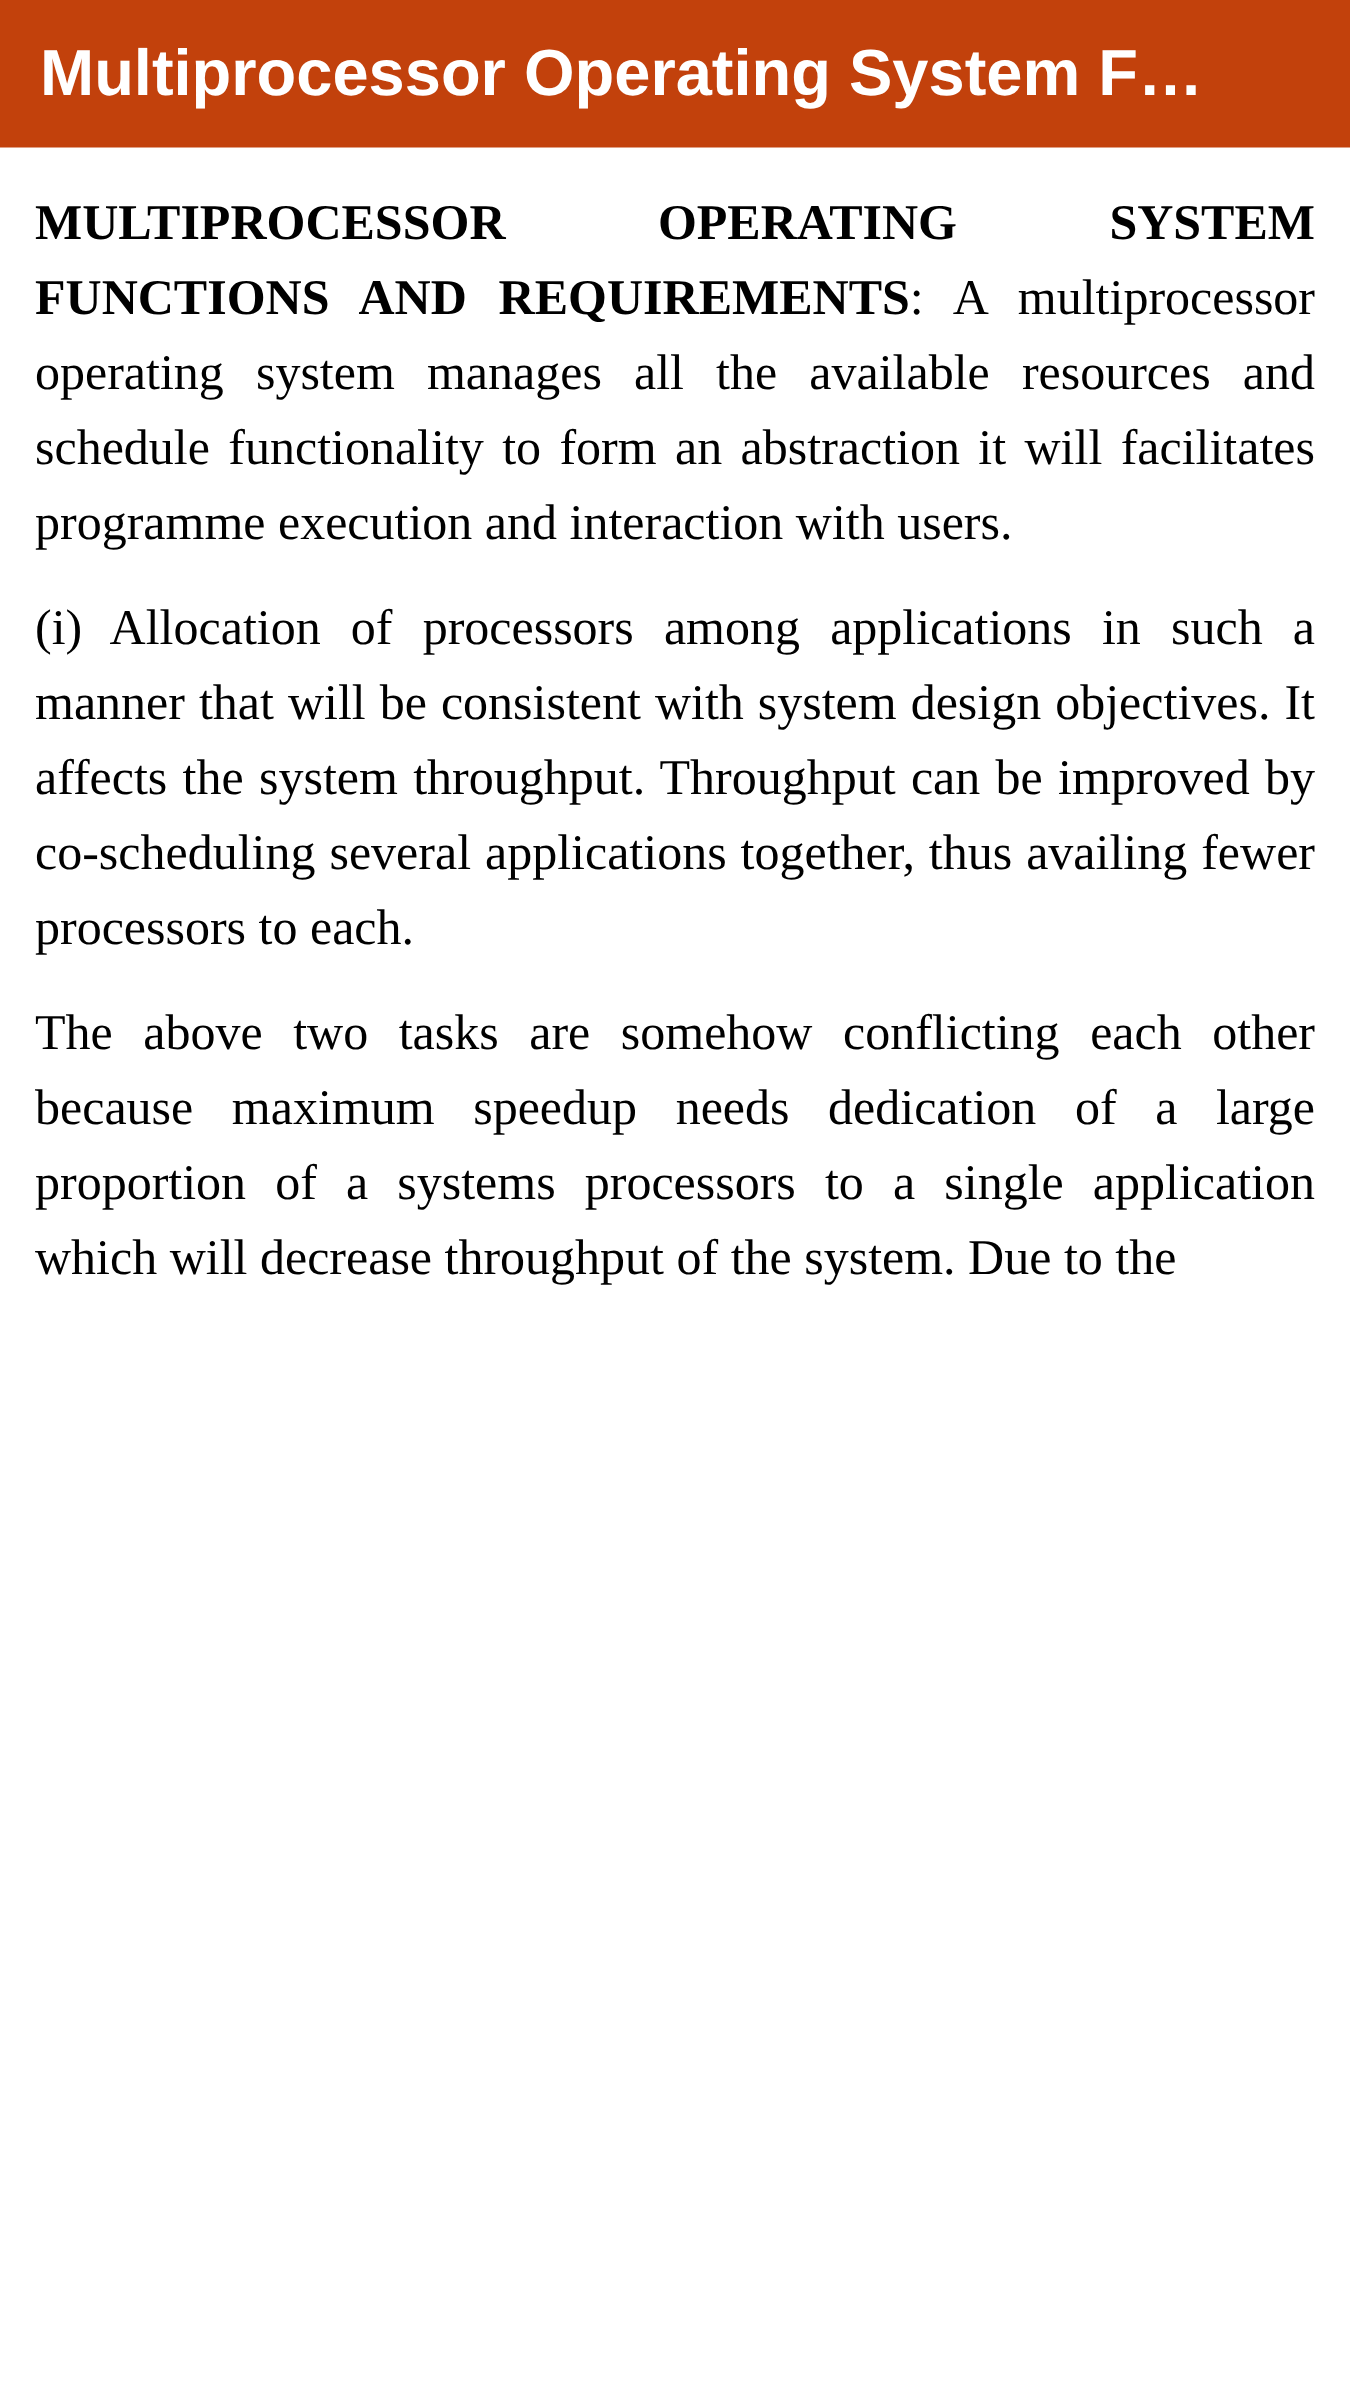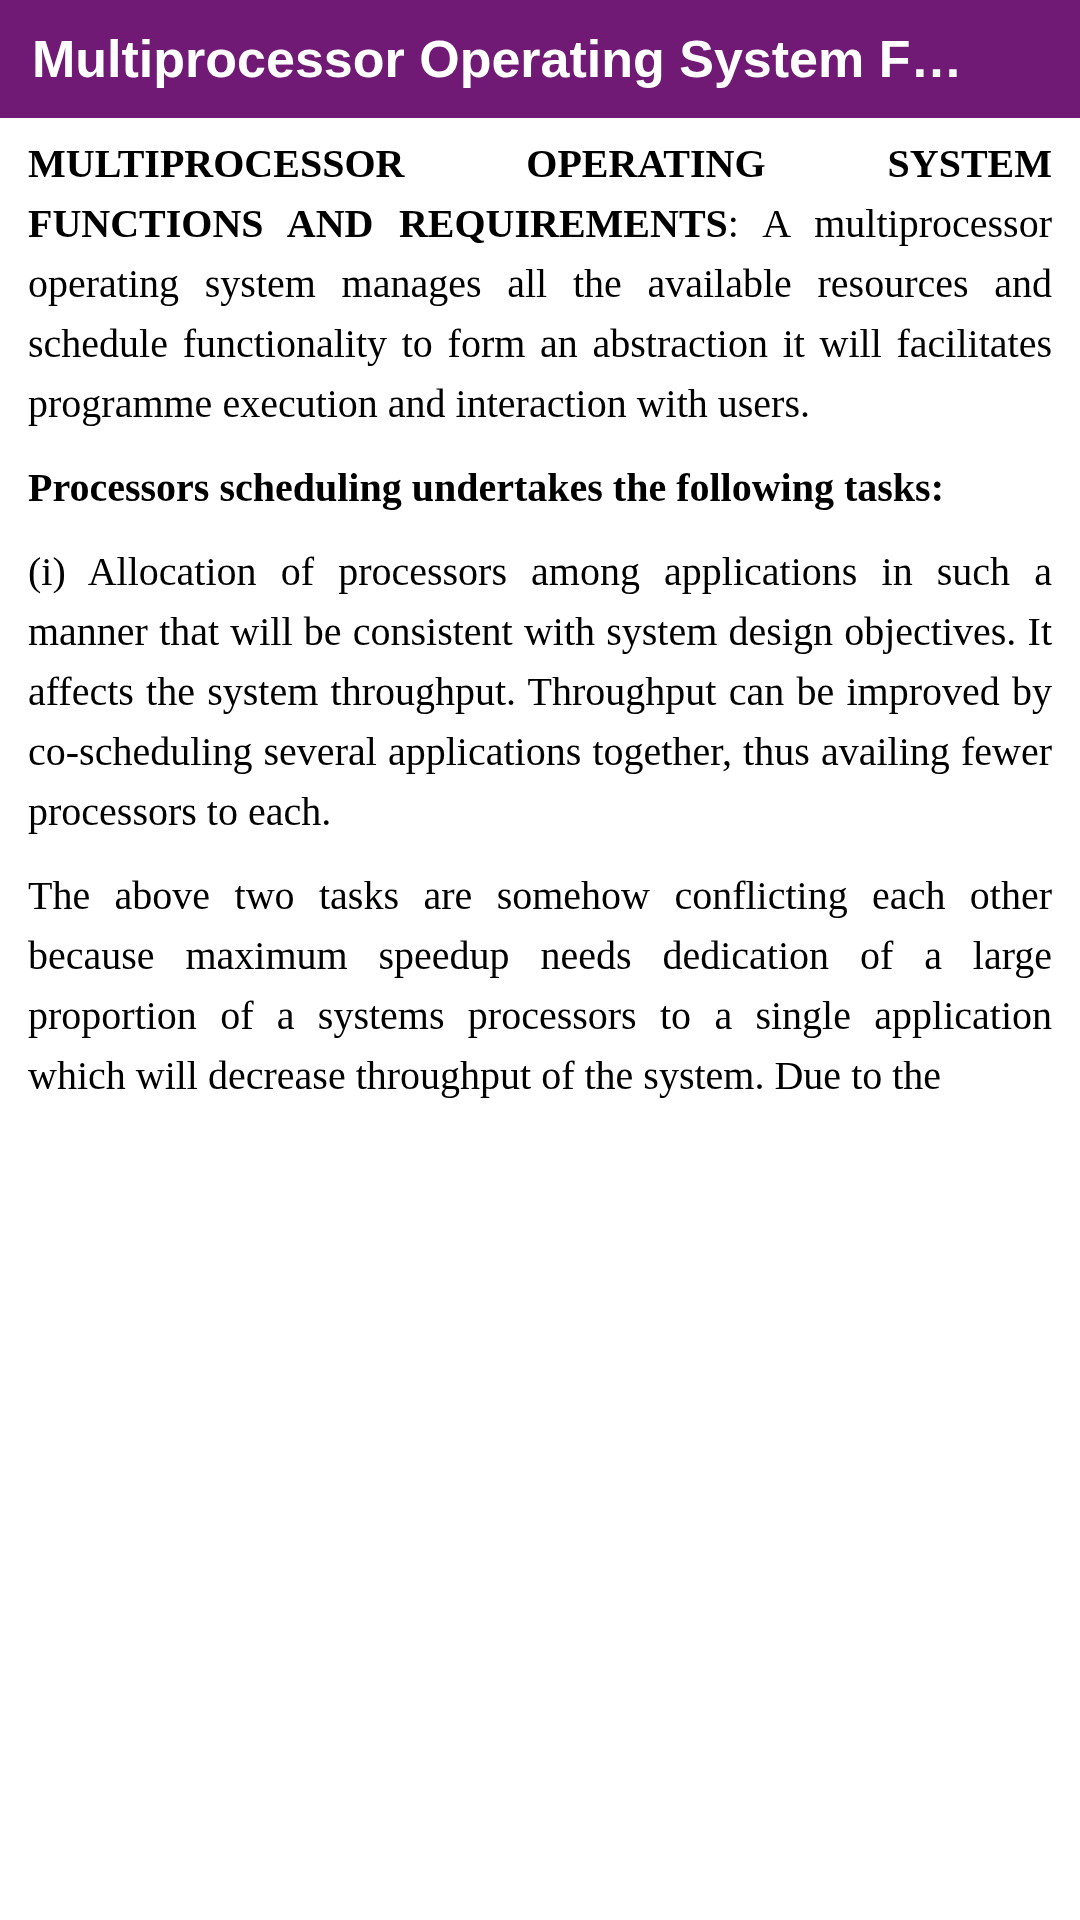--- a/index.html
+++ b/index.html
@@ -11,37 +11,37 @@
 
     body {
       width: 1080px;
       min-height: 1920px;
       font-family: serif;
       background: #ffffff;
       overflow-x: hidden;
     }
 
     .header {
-      background-color: #701a75;
+      background-color: #c2410c;
       padding: 28px 32px;
       min-height: 110px;
       display: flex;
       align-items: center;
     }
 
     .header-title {
       color: #ffffff;
       font-size: 52px;
       font-weight: bold;
       font-family: sans-serif;
       line-height: 1.2;
     }
 
     .content {
-      padding: 16px 28px;
+      padding: 30px 28px;
       font-size: 40px;
       line-height: 1.5;
       color: #000000;
       text-align: justify;
     }
 
     .content p {
       margin-bottom: 24px;
     }
 
@@ -60,22 +60,19 @@
   <span class="header-title">Multiprocessor Operating System F…</span>
 </div>
 
 <div class="content">
 
   <p>
     <span class="bold-text">MULTIPROCESSOR OPERATING SYSTEM FUNCTIONS AND REQUIREMENTS</span><span>: A multiprocessor operating system manages all the available resources and schedule functionality to form an abstraction it will facilitates programme execution and interaction with users.</span>
   </p>
 
 
-  <p>
-    <span class="bold-text">Processors scheduling undertakes the following tasks:</span>
-  </p>
 
   <p>(i) Allocation of processors among applications in such a manner that will be consistent with system design objectives. It affects the system throughput. Throughput can be improved by co-scheduling several applications together, thus availing fewer processors to each.</p>
 
 
   <p>The above two tasks are somehow conflicting each other because maximum speedup needs dedication of a large proportion of a systems processors to a single application which will decrease throughput of the system. Due to the</p>
 
 </div>
 
 </body></html>

